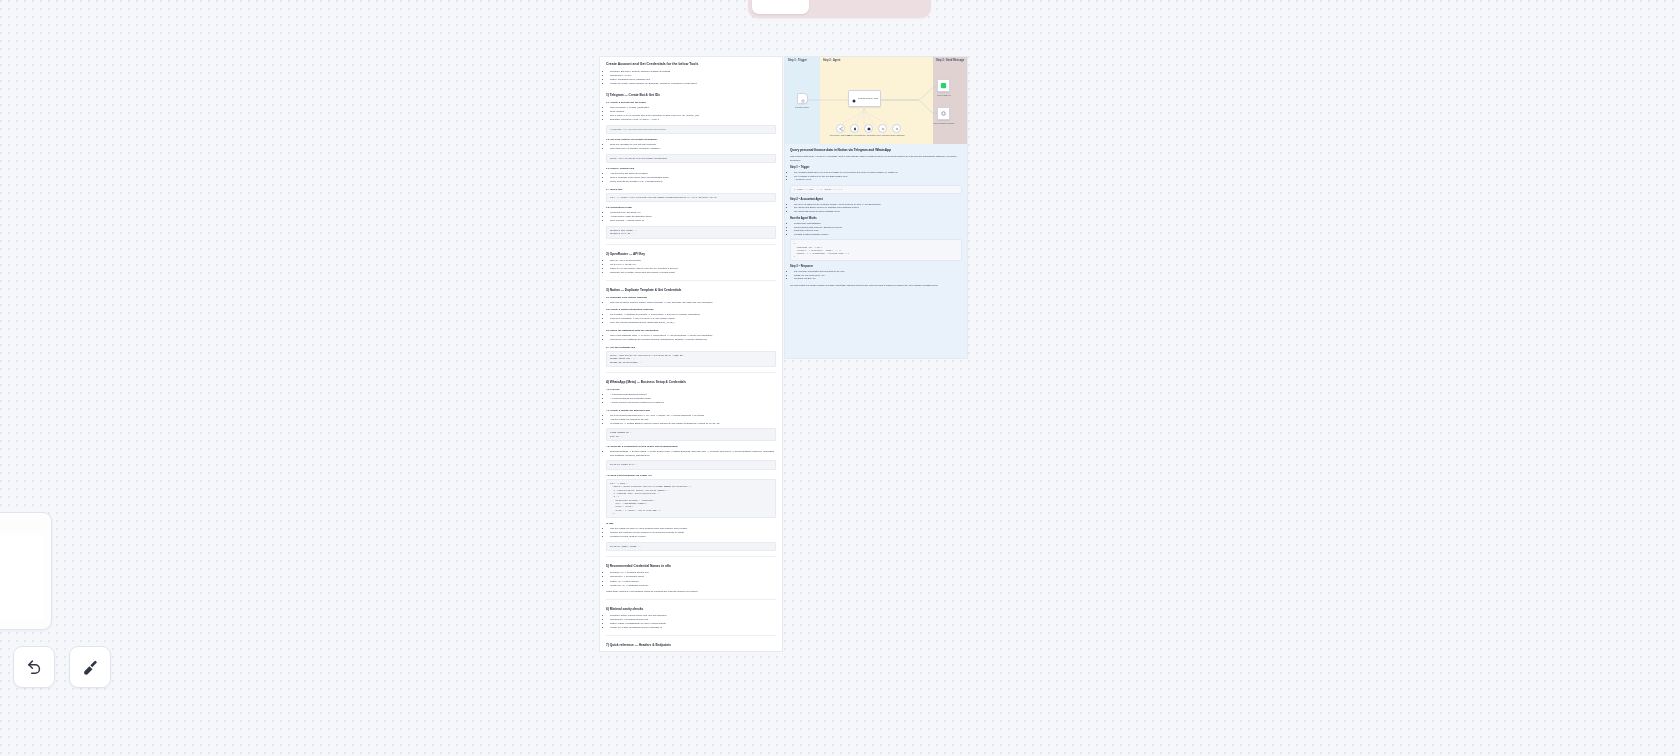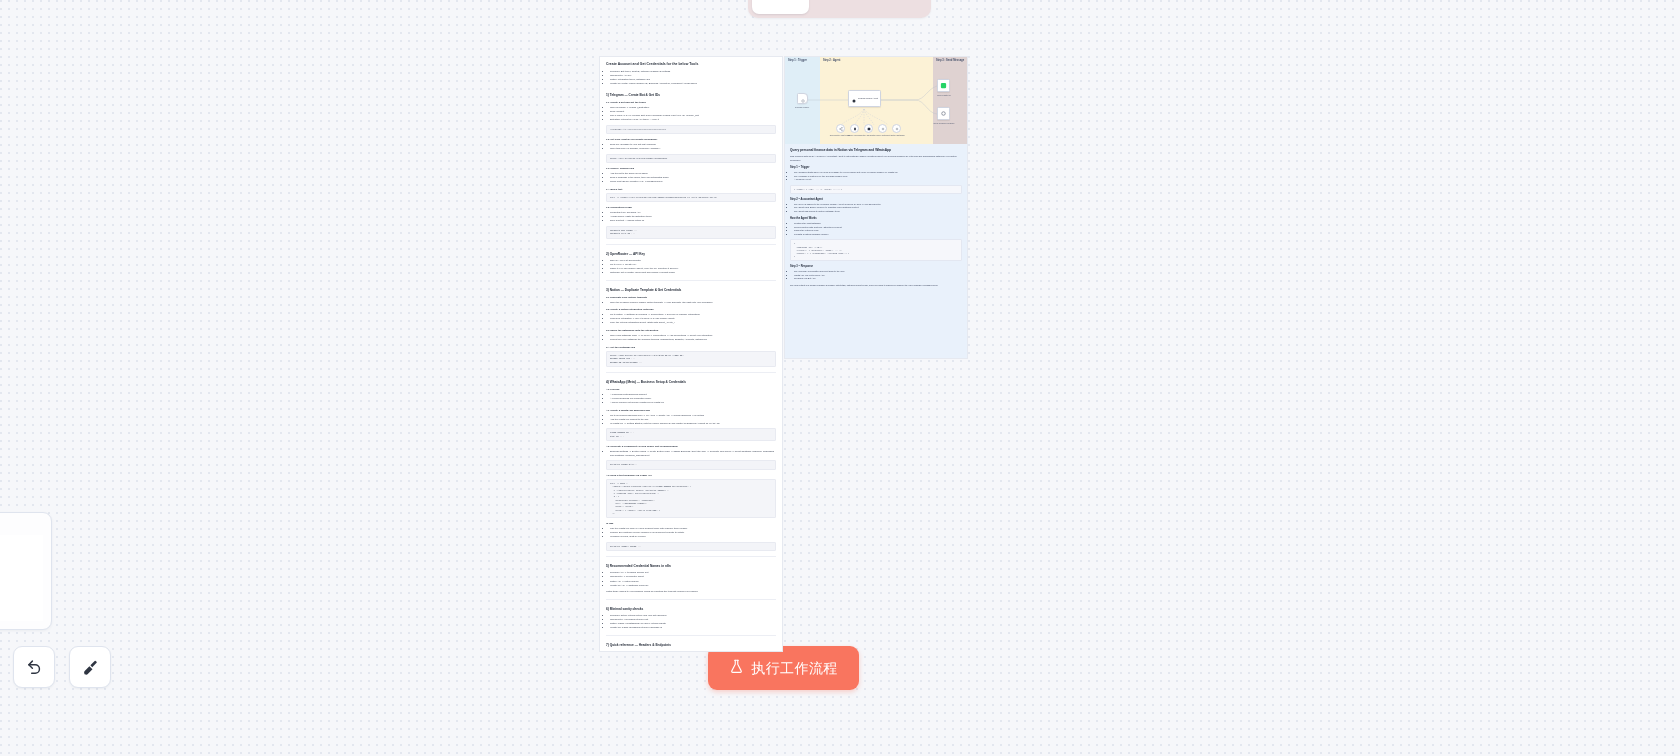--- a/index.html
+++ b/index.html
@@ -273,29 +273,20 @@
   </div>
   <div class="icon-btn" id="btn-clear">
     <span>
       <svg width="17" height="17" viewBox="0 0 24 24" fill="#2f3542">
         <path d="M19.3 2.7a1 1 0 0 0-1.4 0l-6.1 6.1 2.7 2.7 6.1-6.1a1 1 0 0 0 0-1.4l-1.3-1.3z"></path>
         <path d="M10.4 10.2 3.8 16.8a3 3 0 0 0-.7 3.1l.5 1.5 1.5.5a3 3 0 0 0 3.1-.7l6.6-6.6-4.4-4.4z"></path>
       </svg>
     </span>
   </div>
 
-  <button class="run-btn">
-    <span>
-      <svg width="15" height="15" viewBox="0 0 24 24" fill="none" stroke="#ffffff" stroke-width="1.8" stroke-linecap="round" stroke-linejoin="round">
-        <path d="M9 2h6"></path>
-        <path d="M10 2v6.5L4.5 19a1.6 1.6 0 0 0 1.4 2.4h12.2A1.6 1.6 0 0 0 19.5 19L14 8.5V2"></path>
-      </svg>
-    </span>
-    <span class="lbl">执行工作流程</span>
-  </button>
 
   <div class="doc-panel">
     <div class="doc-inner">
 
       <div class="doc-h1">Create Account and Get Credentials for the below Tools</div>
       <ul class="doc-ul">
         <li>Telegram: Bot token, Chat ID, optional Message ID settings</li>
         <li>OpenRouter: API key</li>
         <li>Notion: Integration token, database IDs</li>
         <li>WhatsApp (Meta): Phone Number ID, Business Account ID, Permanent Access Token</li>

